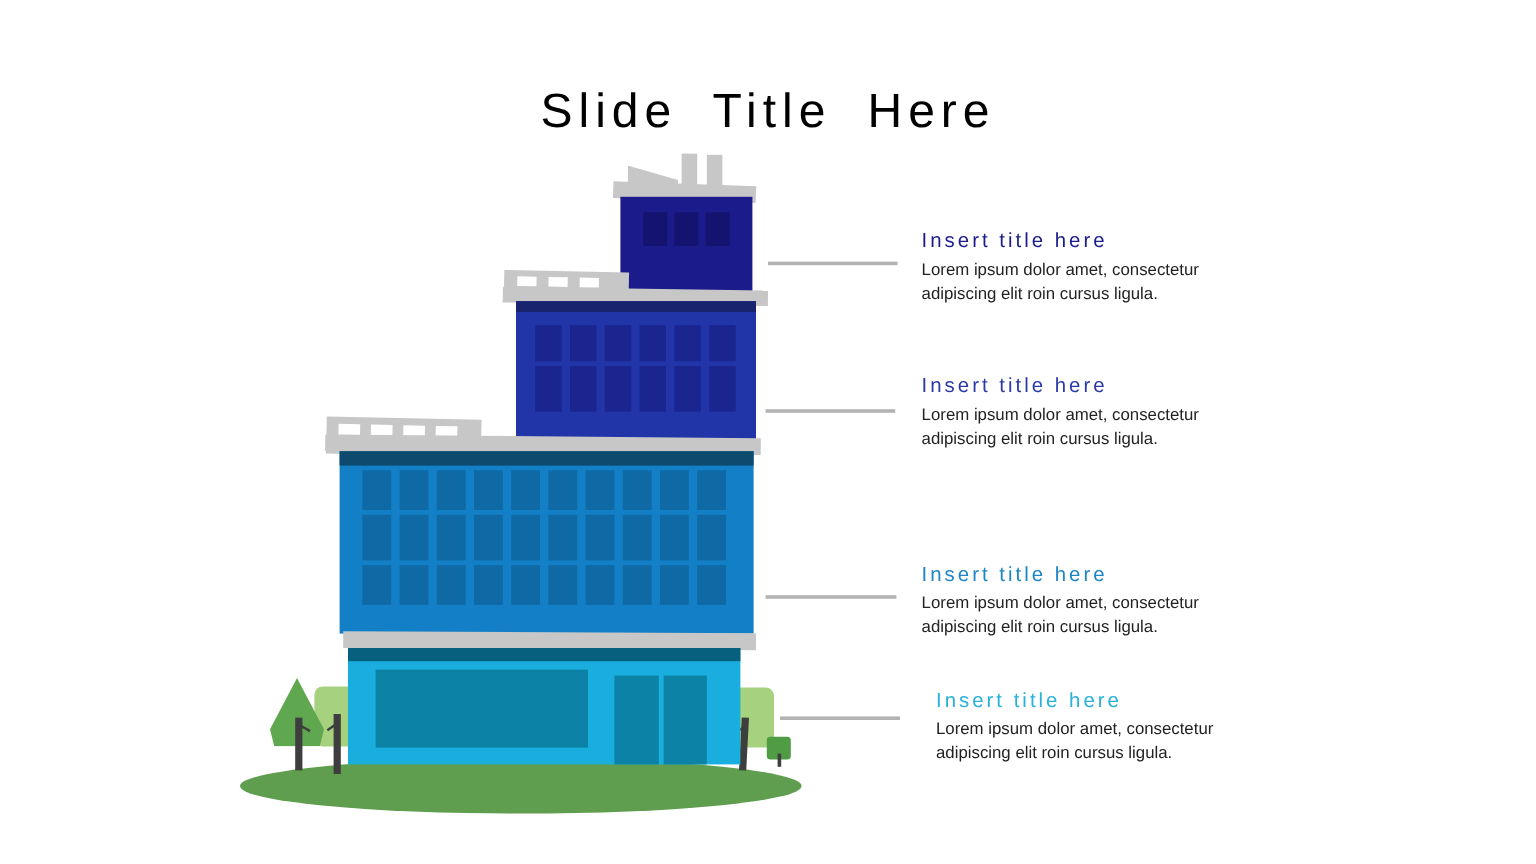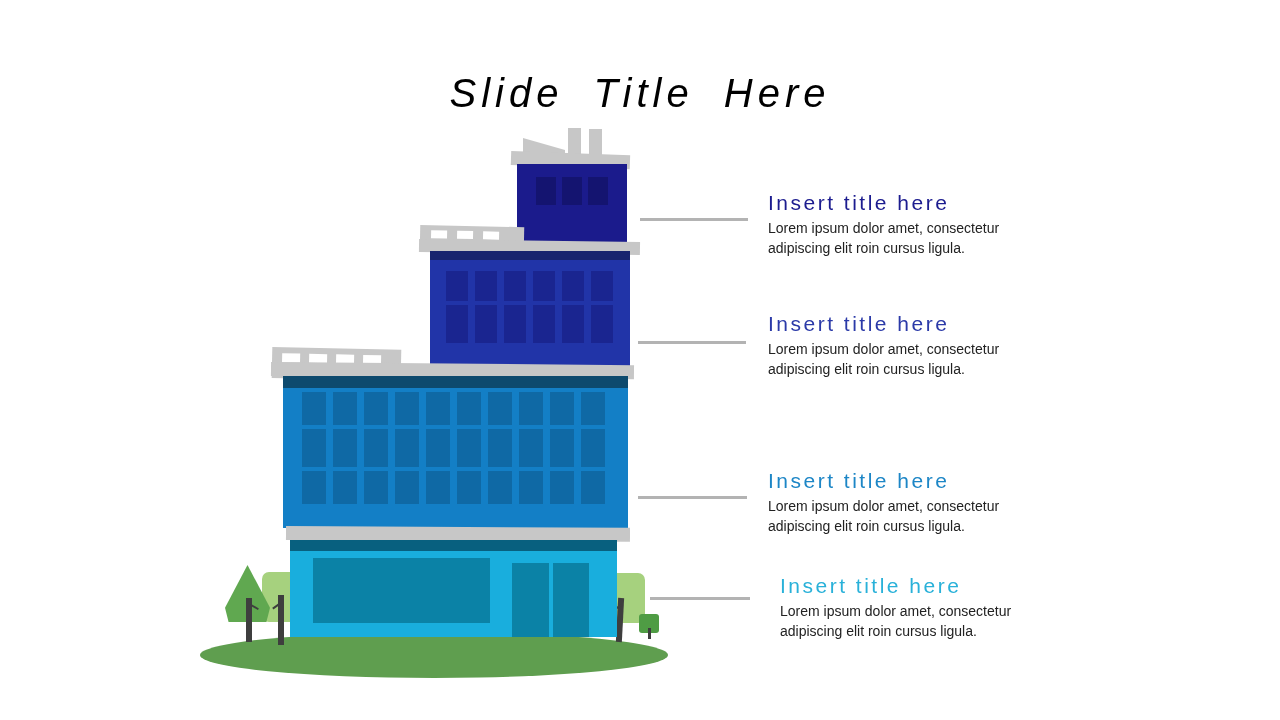--- a/index.html
+++ b/index.html
@@ -1,21 +1,21 @@
 <!DOCTYPE html>
 <html style="--title-text: #000000; --body-text: #222222; --callout1: #1c1c8f; --callout2: #2b3aa8; --callout3: #1d86c6; --callout4: #29b1d9; --floor4-wall: #1b1b8c; --floor4-window: #141470; --floor3-wall: #2134a8; --floor3-window: #1a2590; --floor3-strip: #18246e; --floor2-wall: #137fc6; --floor2-window: #0f69a5; --floor2-strip: #0d4a6e; --floor1-wall: #19aedd; --floor1-glass: #0b82a6; --floor1-strip: #08607f; --band: #c7c7c7; --line: #b3b3b3; --ground: #5f9e4f; --tree-dark: #60a850; --tree-light: #a6d17e; --bush: #4f9c44; --trunk: #3e3e3e;"><head>
 <meta charset="utf-8">
 <style>
   html,body{margin:0;padding:0;background:#888;}
   .slide{position:relative;width:1280px;height:720px;background:#ffffff;overflow:hidden;
          font-family:"Liberation Sans", sans-serif;}
 
   
   .slide-title{position:absolute;top:44px;left:0;width:100%;text-align:center;
-    font-size:40px;font-weight:500;color:var(--title-text);letter-spacing:5px;word-spacing:14px;font-style:italic;}
+    font-size:40px;font-weight:500;color:var(--title-text);letter-spacing:5px;word-spacing:14px;}
 
   
   .scene{position:absolute;inset:0;}
   .ground{position:absolute;left:200px;top:632px;width:468px;height:46px;border-radius:50%;
     background:var(--ground);z-index:0;}
 
   .tree,.trunk,.bush{position:absolute;}
   .trunk{background:var(--trunk);z-index:1;}
   .branch{position:absolute;background:var(--trunk);}
   .tree-light{background:var(--tree-light);border-radius:7px;z-index:1;}
@@ -67,21 +67,21 @@
   .line1{left:640px;top:218px;width:108px;}
   .line2{left:638px;top:341px;width:108px;}
   .line3{left:638px;top:496px;width:109px;}
   .line4{left:650px;top:597px;width:100px;}
 
   .callout{position:absolute;width:285px;z-index:3;}
   .c1{left:768px;top:191px;}
   .c2{left:768px;top:312px;}
   .c3{left:768px;top:469px;}
   .c4{left:780px;top:574px;}
-  .callout-title{font-size:21px;letter-spacing:2.5px;font-weight:500;}
+  .callout-title{font-size:17px;letter-spacing:2.5px;font-weight:500;}
   .c1 .callout-title{color:var(--callout1);}
   .c2 .callout-title{color:var(--callout2);}
   .c3 .callout-title{color:var(--callout3);}
   .c4 .callout-title{color:var(--callout4);}
   .callout-body{margin-top:4px;width:272px;font-size:14px;line-height:19.5px;color:var(--body-text);}
 </style>
 </head>
 <body>
 
 <div class="slide">

